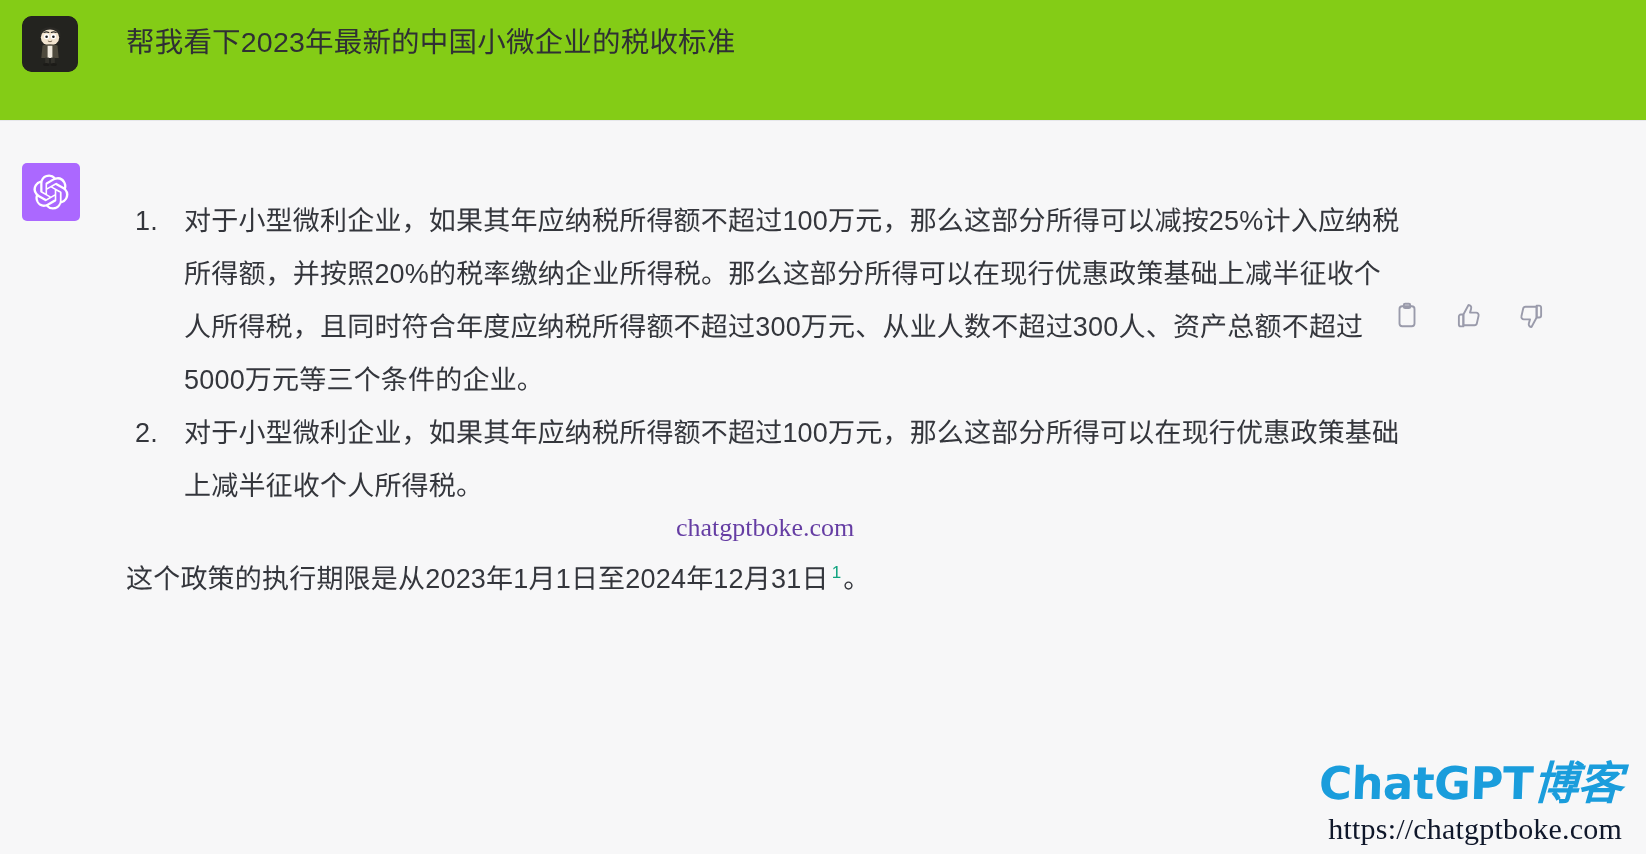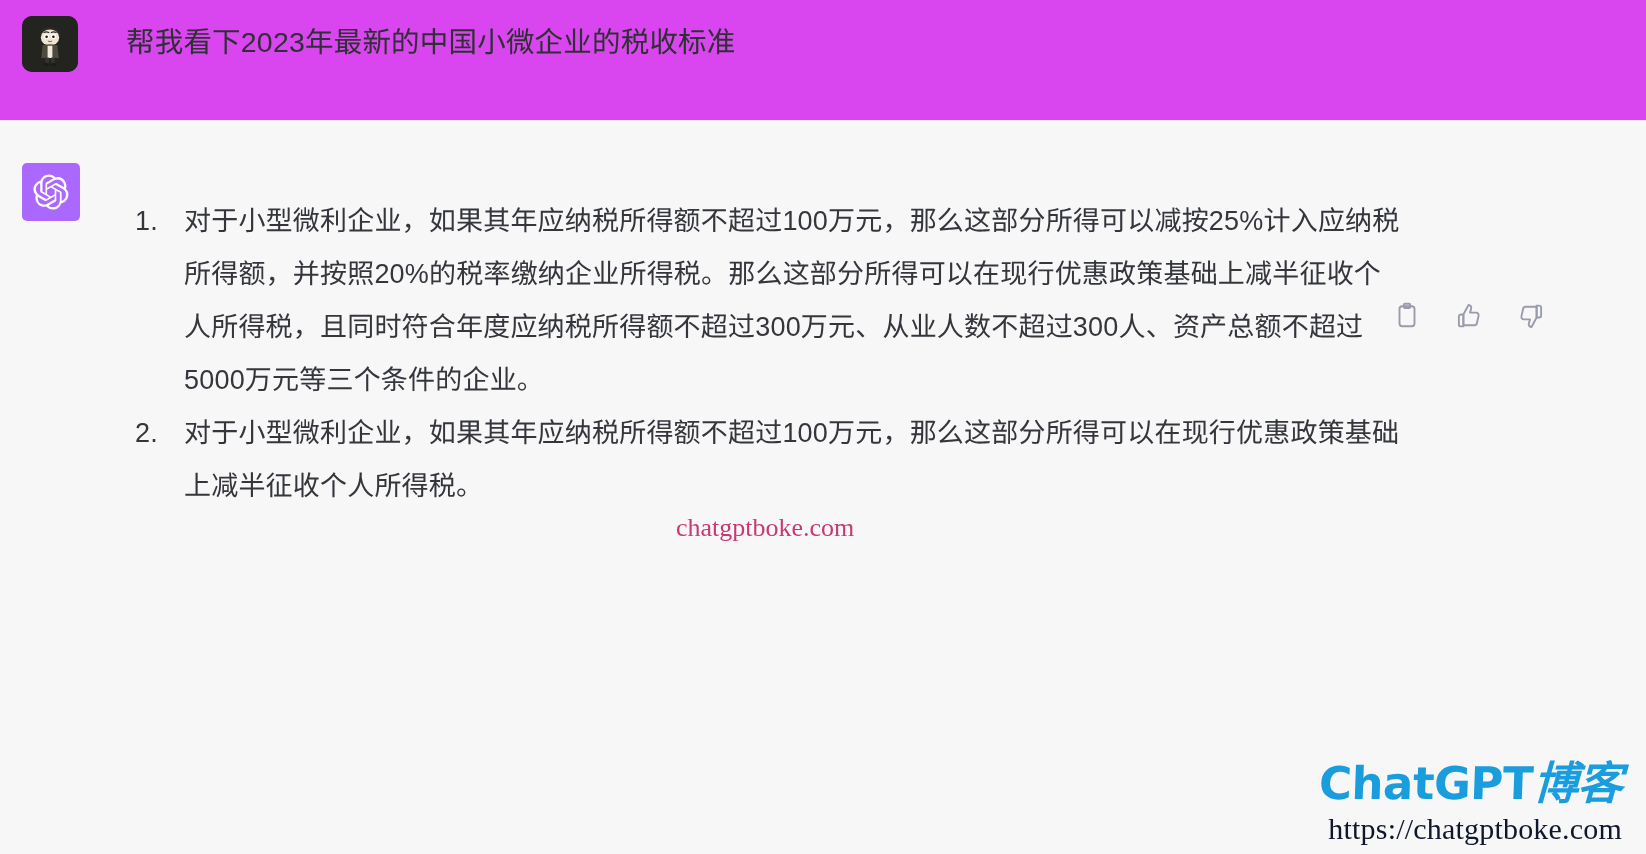--- a/index.html
+++ b/index.html
@@ -20,21 +20,21 @@
     position: relative;
     width: 1646px;
     height: 854px;
     overflow: hidden;
     background: #ffffff;
   }
 
   
   .turn-user {
     position: relative;
-    background: #d946ef;
+    background: #84cc16;
     border-bottom: 1px solid #e7e8ec;
     height: 121px;
     box-sizing: border-box;
   }
   .turn-user .turn-inner {
     display: flex;
     align-items: flex-start;
     padding: 16px 0 0 22px;
   }
   .avatar-user {
@@ -180,21 +180,21 @@
     margin: 0 2px 0 3px;
   }
 
   
   .wm-text {
     position: absolute;
     left: 676px;
     top: 392px;
     font-family: "Liberation Serif", "DejaVu Serif", serif;
     font-size: 26px;
-    color: #be185d;
+    color: #4c1d95;
     opacity: 0.85;
     pointer-events: none;
     white-space: nowrap;
   }
   .wm-logo {
     position: absolute;
     right: 24px;
     bottom: 10px;
     text-align: right;
     pointer-events: none;
@@ -280,20 +280,21 @@
         
 
         
         <div class="prose">
 
           <ol>
             <li>对于小型微利企业，如果其年应纳税所得额不超过100万元，那么这部分所得可以减按25%计入应纳税所得额，并按照20%的税率缴纳企业所得税。那么这部分所得可以在现行优惠政策基础上减半征收个人所得税，且同时符合年度应纳税所得额不超过300万元、从业人数不超过300人、资产总额不超过5000万元等三个条件的企业。</li>
             <li>对于小型微利企业，如果其年应纳税所得额不超过100万元，那么这部分所得可以在现行优惠政策基础上减半征收个人所得税。</li>
           </ol>
 
+          <p class="tail"><span>这个政策的执行期限是从2023年1月1日至2024年12月31日</span><sup class="footnote">1</sup><span>。</span></p>
         </div>
 
       </div>
     </div>
 
     <div class="msg-actions">
       <span class="act">
         <svg width="30" height="30" viewBox="0 0 24 24" fill="none" xmlns="http://www.w3.org/2000/svg" aria-hidden="true">
           <rect x="6" y="4.2" width="12" height="16" rx="2.2" stroke="#9a9bab" stroke-width="1.5"></rect>
           <rect x="9.4" y="2.2" width="5.2" height="3.4" rx="1.1" stroke="#9a9bab" stroke-width="1.5" fill="none"></rect>

